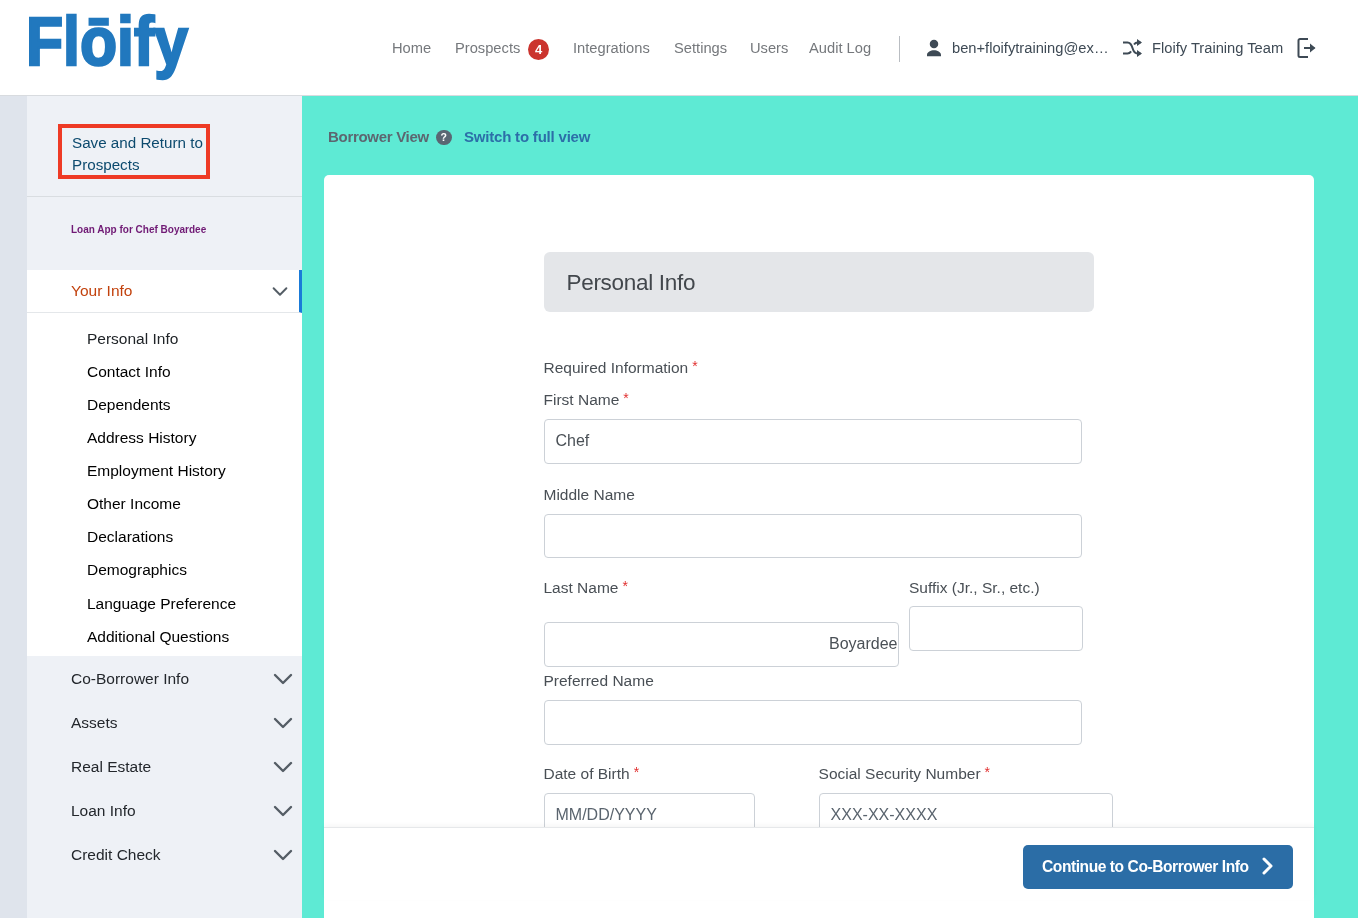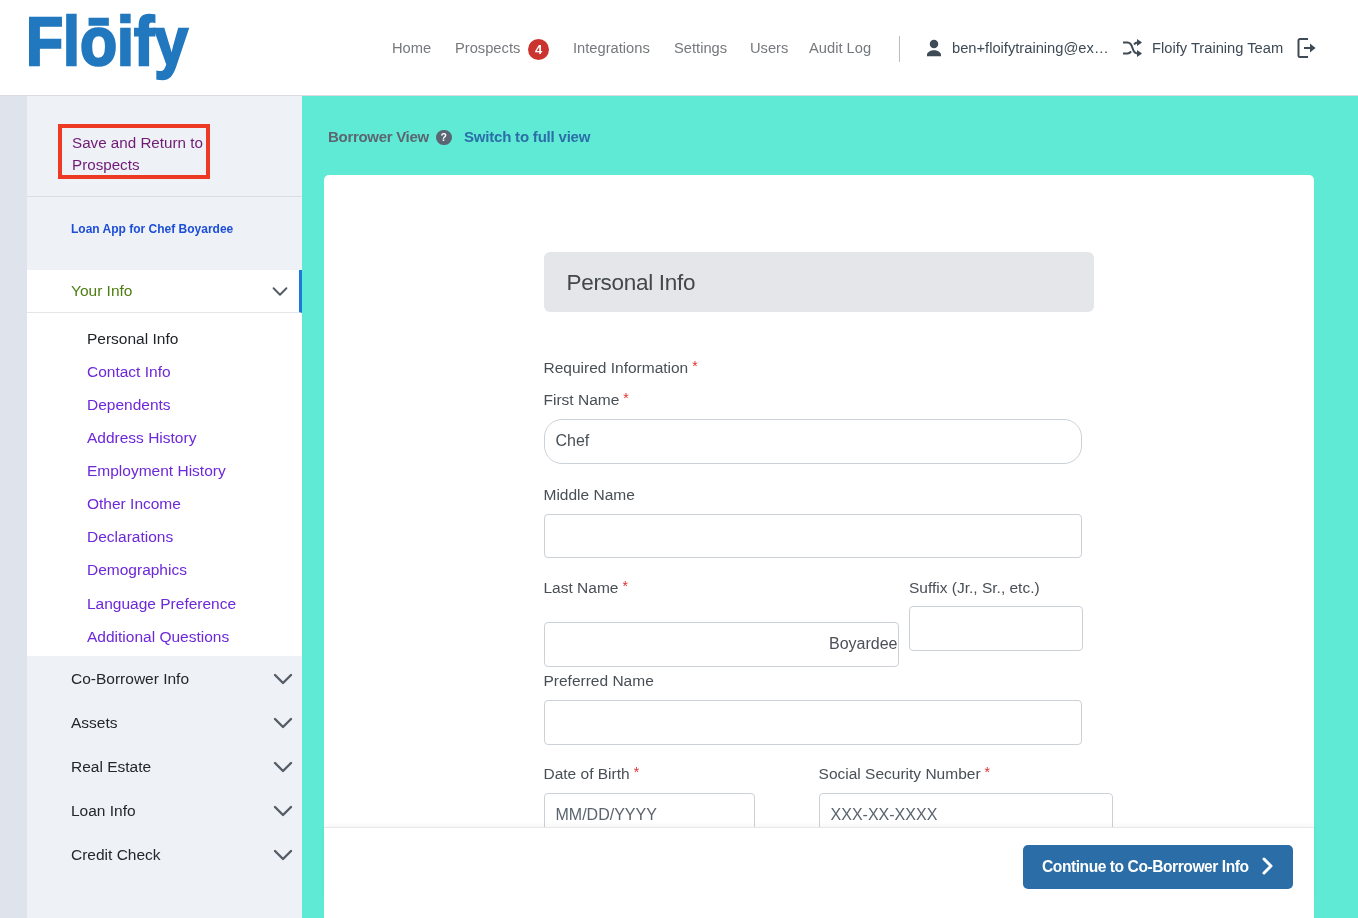--- a/index.html
+++ b/index.html
@@ -10,27 +10,27 @@
 
 .nav { position:absolute; left:0; top:0; width:1358px; height:96px; background:#fff; border-bottom:1px solid #d8dbdf; z-index:10; }
 .navlink { position:absolute; top:0; height:96px; line-height:96px; font-size:14.7px; color:#75787c; white-space:nowrap; }
 .badge4 { position:absolute; left:528px; top:38.5px; width:21px; height:21px; border-radius:50%; background:#cb342e; color:#fff; font-size:13px; font-weight:bold; text-align:center; line-height:21px; }
 .navsep { position:absolute; left:899px; top:36px; width:1px; height:26px; background:#b9bdc2; }
 .navdark { position:absolute; top:0; height:96px; line-height:96px; font-size:14.7px; color:#3e4a55; white-space:nowrap;text-align:center; }
 
 
 .strip { position:absolute; left:0; top:96px; width:27px; height:822px; background:#dfe4ec; }
 .side { position:absolute; left:27px; top:96px; width:275px; height:822px; background:#eef1f6; }
-.redbox { position:absolute; left:31px; top:27.5px; width:152px; height:55px; border:4px solid #ee3a25; padding:4px 0 0 10px; font-size:15.2px; line-height:22px; color:#701a75; white-space:nowrap; }
+.redbox { position:absolute; left:31px; top:27.5px; width:152px; height:55px; border:4px solid #ee3a25; padding:4px 0 0 10px; font-size:15.2px; line-height:22px; color:#0c4a6e; white-space:nowrap; }
 .sdivider { position:absolute; left:0; top:100px; width:275px; height:1px; background:#d9dde1; }
-.sheading { position:absolute; left:44px; top:124px; width:190px; font-size:12px; font-weight:bold; line-height:19.5px; color:#1d4ed8; }
+.sheading { position:absolute; left:44px; top:124px; width:190px; font-size:10px; font-weight:bold; line-height:19.5px; color:#701a75; }
 .yourinfo { position:absolute; left:0; top:173.5px; width:275px; height:43px; background:#fff; border-right:3px solid #1a7bd8; border-bottom:1px solid #e4e7ea; }
-.yourinfo span { position:absolute; left:44px; top:12px; font-size:15.5px; color:#4d7c0f; }
+.yourinfo span { position:absolute; left:44px; top:12px; font-size:15.5px; color:#c2410c; }
 .submenu { position:absolute; left:0; top:216.5px; width:275px; height:343.5px; background:#fff; }
-.subitem { position:absolute; left:60px; font-size:15.5px; color:#6d28d9; white-space:nowrap; }
+.subitem { position:absolute; left:60px; font-size:15.5px; color:#000000; white-space:nowrap; }
 .collhead { position:absolute; left:44px; font-size:15.5px; color:#23272c; white-space:nowrap; }
 .chev { position:absolute; width:20px; height:12px; }
 
 
 .main { position:absolute; left:302px; top:96px; width:1056px; height:822px; background:#5eead4; }
 .bview { position:absolute; left:26px; top:32px; font-size:15px; letter-spacing:-0.3px; font-weight:bold; color:#5c6670; }
 .qcircle { position:absolute; left:134px; top:33.5px; width:15.5px; height:15.5px; border-radius:50%; background:#5a6673; color:#fff; font-size:10.5px; font-weight:bold; text-align:center; line-height:15.5px; }
 .switchlink { position:absolute; left:162px; top:32px; font-size:15px; letter-spacing:-0.2px; font-weight:bold; color:#2c6ea8; }
 .card { position:absolute; left:22px; top:79px; width:990px; height:821px; background:#fff; border-radius:5px; }
 .phead { position:absolute; left:220px; top:77px; width:550px; height:59.5px; background:#e4e6e9; border-radius:6px; }
@@ -126,21 +126,21 @@
 <div class="main">
   <span class="bview">Borrower View</span>
   <div class="qcircle">?</div>
   <span class="switchlink">Switch to full view</span>
   <div class="card">
     <div class="phead">
         <span>Personal Info</span>
       </div>
     <span class="lbl" style="left:219.5px; top:184px;">Required Information<span class="req">*</span></span>
     <span class="lbl" style="left:219.5px; top:216px;">First Name<span class="req">*</span></span>
-    <div class="inp" style="left:219.5px; top:244.3px; width:538px;border-radius:18px;">Chef</div>
+    <div class="inp" style="left:219.5px; top:244.3px; width:538px;">Chef</div>
     <span class="lbl" style="left:219.5px; top:311px;">Middle Name</span>
     <div class="inp" style="left:219.5px; top:338.5px; width:538px;"></div>
     <span class="lbl" style="left:219.5px; top:404px;">Last Name<span class="req">*</span></span>
     <div class="inp" style="left:219.5px; top:447px; width:355px;text-align:right;">Boyardee</div>
     <span class="lbl" style="left:585px; top:404px;">Suffix (Jr., Sr., etc.)</span>
     <div class="inp" style="left:585px; top:431.4px; width:173.5px;"></div>
     <span class="lbl" style="left:219.5px; top:497px;">Preferred Name</span>
     <div class="inp" style="left:219.5px; top:525px; width:538px;"></div>
     <span class="lbl" style="left:219.5px; top:590px;">Date of Birth<span class="req">*</span></span>
     <div class="inp" style="left:219.5px; top:618px; width:211px;"><span class="ph">MM/DD/YYYY</span></div>

